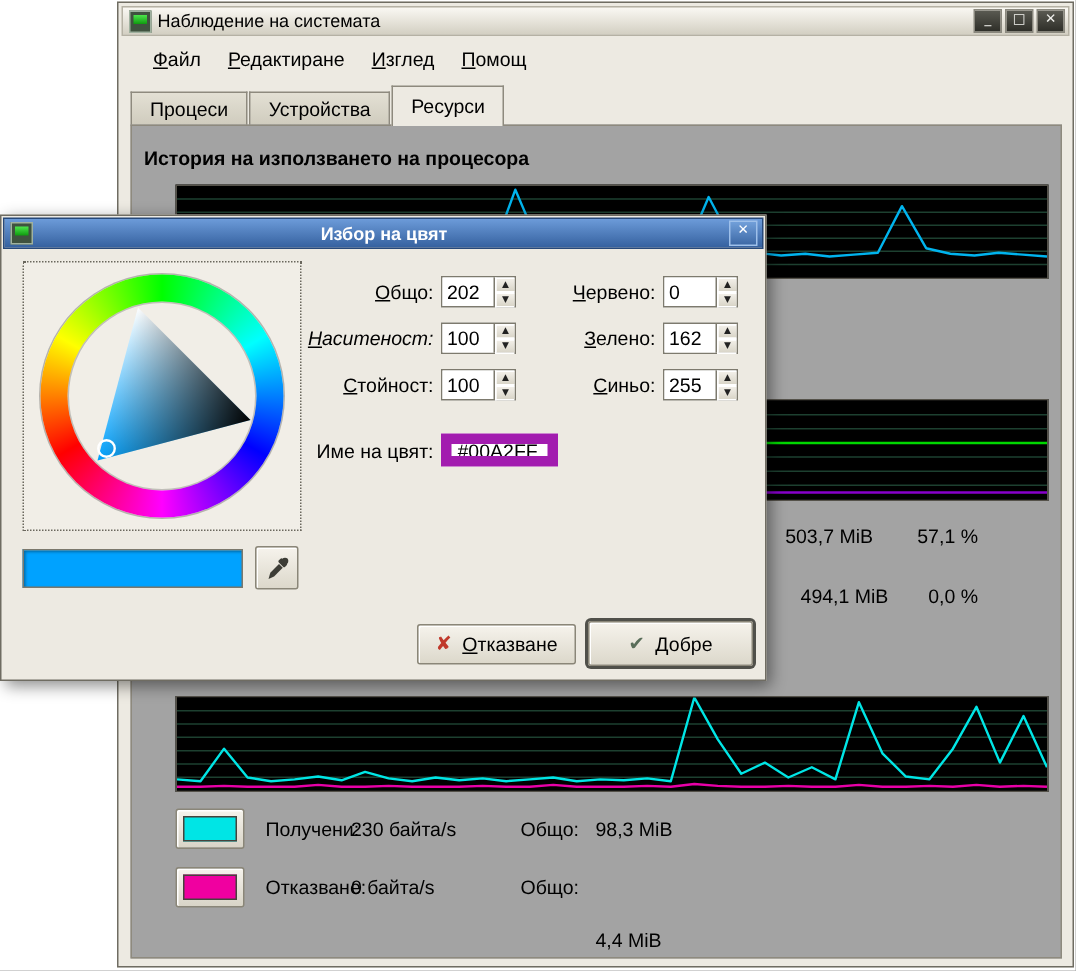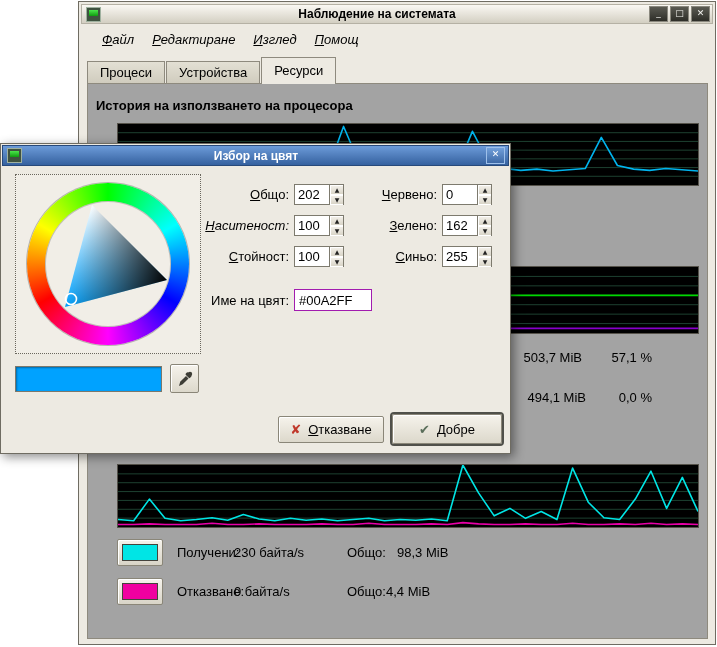--- a/index.html
+++ b/index.html
@@ -8,29 +8,29 @@
     font-family:"Liberation Sans", sans-serif;font-size:13px;color:#000;
   }
   .window{position:absolute;background:#EDEAE2;border:1px solid #6f6c62;box-sizing:border-box;}
   
   #main-window{left:78px;top:1px;width:638px;height:644px;}
   .titlebar-main{
     position:absolute;left:2px;top:2px;right:2px;height:20px;
     background:linear-gradient(#FAF8F3,#D3CFC2);border:1px solid #b5b1a4;
     display:flex;align-items:center;box-sizing:border-box;
   }
-  .titlebar-main .title{flex:1;text-align:center;font-weight:bold;font-size:12px;}
+  .titlebar-main .title{flex:1;font-weight:normal;font-size:12px;}
   .win-btn{
     width:17px;height:14px;margin-right:2px;background:linear-gradient(#5a5a52,#2e2e28);
     border:1px solid #8a887e;color:#f2f2ee;font-size:9px;line-height:12px;text-align:center;
     font-family:"DejaVu Sans", sans-serif;
   }
   .app-icon{width:13px;height:13px;margin:0 4px;background:#3f523f;border:1px solid #9fb19f;position:relative;}
   .app-icon span{position:absolute;left:2px;top:2px;right:2px;height:6px;background:linear-gradient(#4CE64C,#0f9b0f);}
-  .menubar{position:absolute;left:4px;top:26px;right:4px;height:22px;display:flex;align-items:center;padding-left:10px;font-style:italic;}
+  .menubar{position:absolute;left:4px;top:26px;right:4px;height:22px;display:flex;align-items:center;padding-left:10px;}
   .menu-item{padding:3px 9px;}
   .mn{display:inline-block;}
   .mn::first-letter{text-decoration:underline;}
   .tabs{position:absolute;left:8px;top:55px;height:27px;display:flex;align-items:flex-end;}
   .tab{
     height:23px;line-height:22px;padding:0 12px;background:linear-gradient(#E3E0D4,#CFCBBD);
     border:1px solid #8e8a7e;border-bottom:none;margin-right:1px;box-sizing:border-box;
   }
   .tab.active{
     height:27px;line-height:26px;background:#EDEAE2;position:relative;z-index:3;
@@ -78,21 +78,21 @@
     background:linear-gradient(#F6F3EC,#DCD8CB);border:1px solid #8a8678;border-radius:2px;box-shadow:inset 1px 1px 0 #fff;
     display:flex;align-items:center;justify-content:center;
   }
   .fld-label{position:absolute;text-align:right;white-space:nowrap;line-height:21px;}
   .spin{position:absolute;width:50px;height:21px;display:flex;border:1px solid #7d7a6e;background:#fff;box-sizing:border-box;}
   .spin input{flex:1;min-width:0;border:none;outline:none;font-family:"Liberation Sans",sans-serif;font-size:13px;padding:0 0 0 3px;background:#fff;}
   .spin .arrows{width:13px;display:flex;flex-direction:column;border-left:1px solid #7d7a6e;}
   .spin .arrows div{flex:1;background:linear-gradient(#F2EFE8,#D9D5C8);border:1px solid #fff;border-right:none;font-size:6px;line-height:8px;text-align:center;color:#222;font-family:"DejaVu Sans",sans-serif;}
   .text-field{
     position:absolute;left:293px;top:145px;width:78px;height:22px;box-sizing:border-box;
-    border:1px solid #a21caf;background:#fff;font-family:"Liberation Sans",sans-serif;font-size:13px;padding:0 0 0 4px;outline:none;
+    border:7px solid #a21caf;background:#fff;font-family:"Liberation Sans",sans-serif;font-size:13px;padding:0 0 0 4px;outline:none;
   }
   .btn{
     position:absolute;display:flex;align-items:center;justify-content:center;gap:7px;
     background:linear-gradient(#F6F3EC,#DCD8CB);border:1px solid #8a8678;border-radius:2px;
     box-shadow:inset 1px 1px 0 #fff;font-size:13px;box-sizing:border-box;
   }
   .btn.default{box-shadow:inset 1px 1px 0 #fff,0 0 0 2px #50504a;}
   .btn .ico{font-family:"DejaVu Sans",sans-serif;font-weight:bold;}
 </style>
 </head>
@@ -147,21 +147,21 @@
           <line x1="0" x2="100" y1="57.14" y2="57.14" stroke="#1D4030" stroke-width="1" vector-effect="non-scaling-stroke"></line>
           <line x1="0" x2="100" y1="71.43" y2="71.43" stroke="#1D4030" stroke-width="1" vector-effect="non-scaling-stroke"></line>
           <line x1="0" x2="100" y1="85.71" y2="85.71" stroke="#1D4030" stroke-width="1" vector-effect="non-scaling-stroke"></line>
           <polyline points="0.00,43.00 100.00,43.00" fill="none" stroke="#00D800" stroke-width="1.6" vector-effect="non-scaling-stroke" stroke-linejoin="round"></polyline>
           <polyline points="0.00,93.00 100.00,93.00" fill="none" stroke="#8800CC" stroke-width="1.6" vector-effect="non-scaling-stroke" stroke-linejoin="round"></polyline>
         </svg>
     </div>
 
     <span class="mem-val" style="left:424px;top:266px;">503,7 MiB</span>
     <span class="mem-val" style="left:494px;top:266px;">57,1 %</span>
-    <span class="mem-val" style="left:428px;top:306px;">494,1 MiB</span>
+    <span class="mem-val" style="left:440px;top:306px;text-align:center;">494,1 MiB</span>
     <span class="mem-val" style="left:494px;top:306px;">0,0 %</span>
 
     <div class="chart-frame" style="left:29px;top:380px;width:582px;height:64px;">
       <svg class="chart-svg" viewBox="0 0 100 100" preserveAspectRatio="none">
           <line x1="0" x2="100" y1="14.29" y2="14.29" stroke="#1D4030" stroke-width="1" vector-effect="non-scaling-stroke"></line>
           <line x1="0" x2="100" y1="28.57" y2="28.57" stroke="#1D4030" stroke-width="1" vector-effect="non-scaling-stroke"></line>
           <line x1="0" x2="100" y1="42.86" y2="42.86" stroke="#1D4030" stroke-width="1" vector-effect="non-scaling-stroke"></line>
           <line x1="0" x2="100" y1="57.14" y2="57.14" stroke="#1D4030" stroke-width="1" vector-effect="non-scaling-stroke"></line>
           <line x1="0" x2="100" y1="71.43" y2="71.43" stroke="#1D4030" stroke-width="1" vector-effect="non-scaling-stroke"></line>
           <line x1="0" x2="100" y1="85.71" y2="85.71" stroke="#1D4030" stroke-width="1" vector-effect="non-scaling-stroke"></line>
@@ -180,21 +180,21 @@
       <span style="left:280px;">98,3 MiB</span>
     </div>
 
     <div class="legend-row" style="left:29px;top:494px;width:560px;">
       <span class="color-button">
         <span class="swatch" style="background: rgb(240, 0, 160);"></span>
       </span>
       <span style="left:60px;">Отказване:</span>
       <span style="left:117px;">0 байта/s</span>
       <span style="left:230px;">Общо:</span>
-      <span style="left:269px;">4,4 MiB</span>
+      <span style="left:280px;margin-top:35px;">4,4 MiB</span>
     </div>
 
   </div>
 </div>
 
 <div class="window" id="color-dialog">
 
   <div class="titlebar-dlg">
     <span class="app-icon">
         <span></span>

